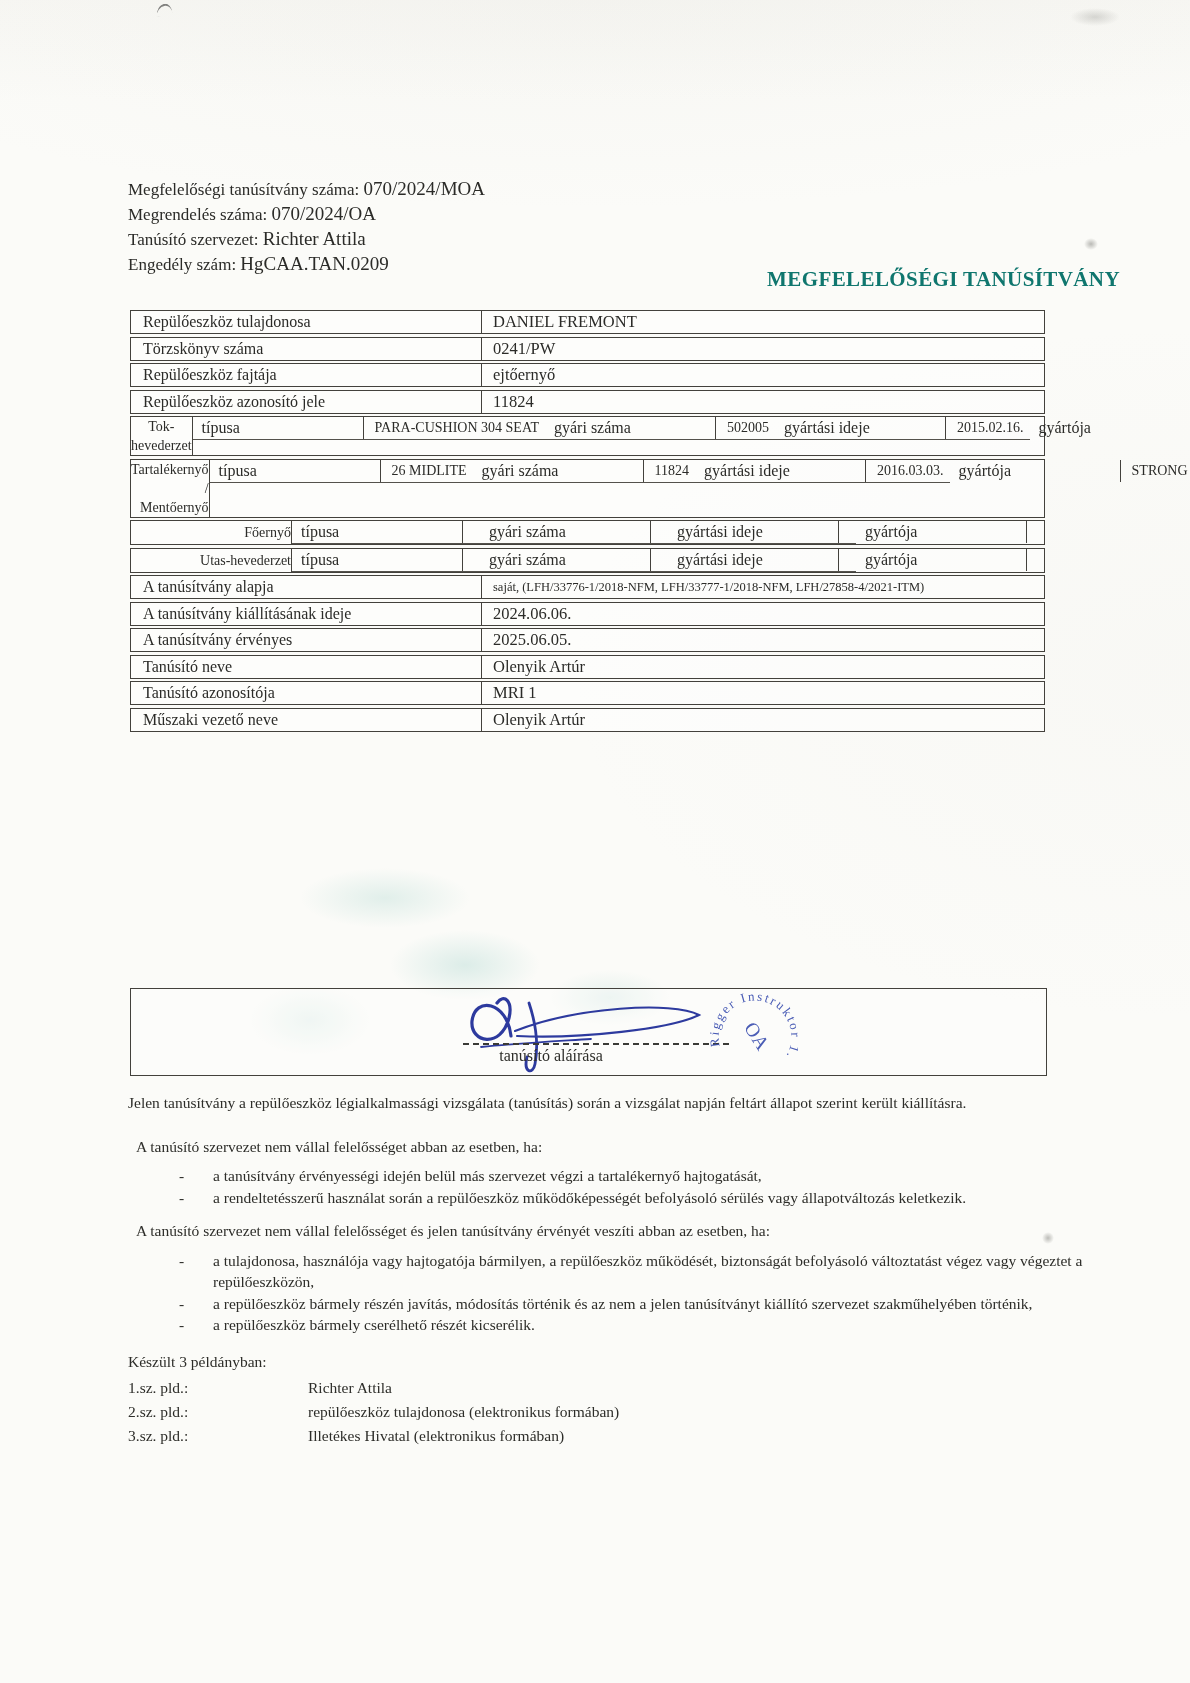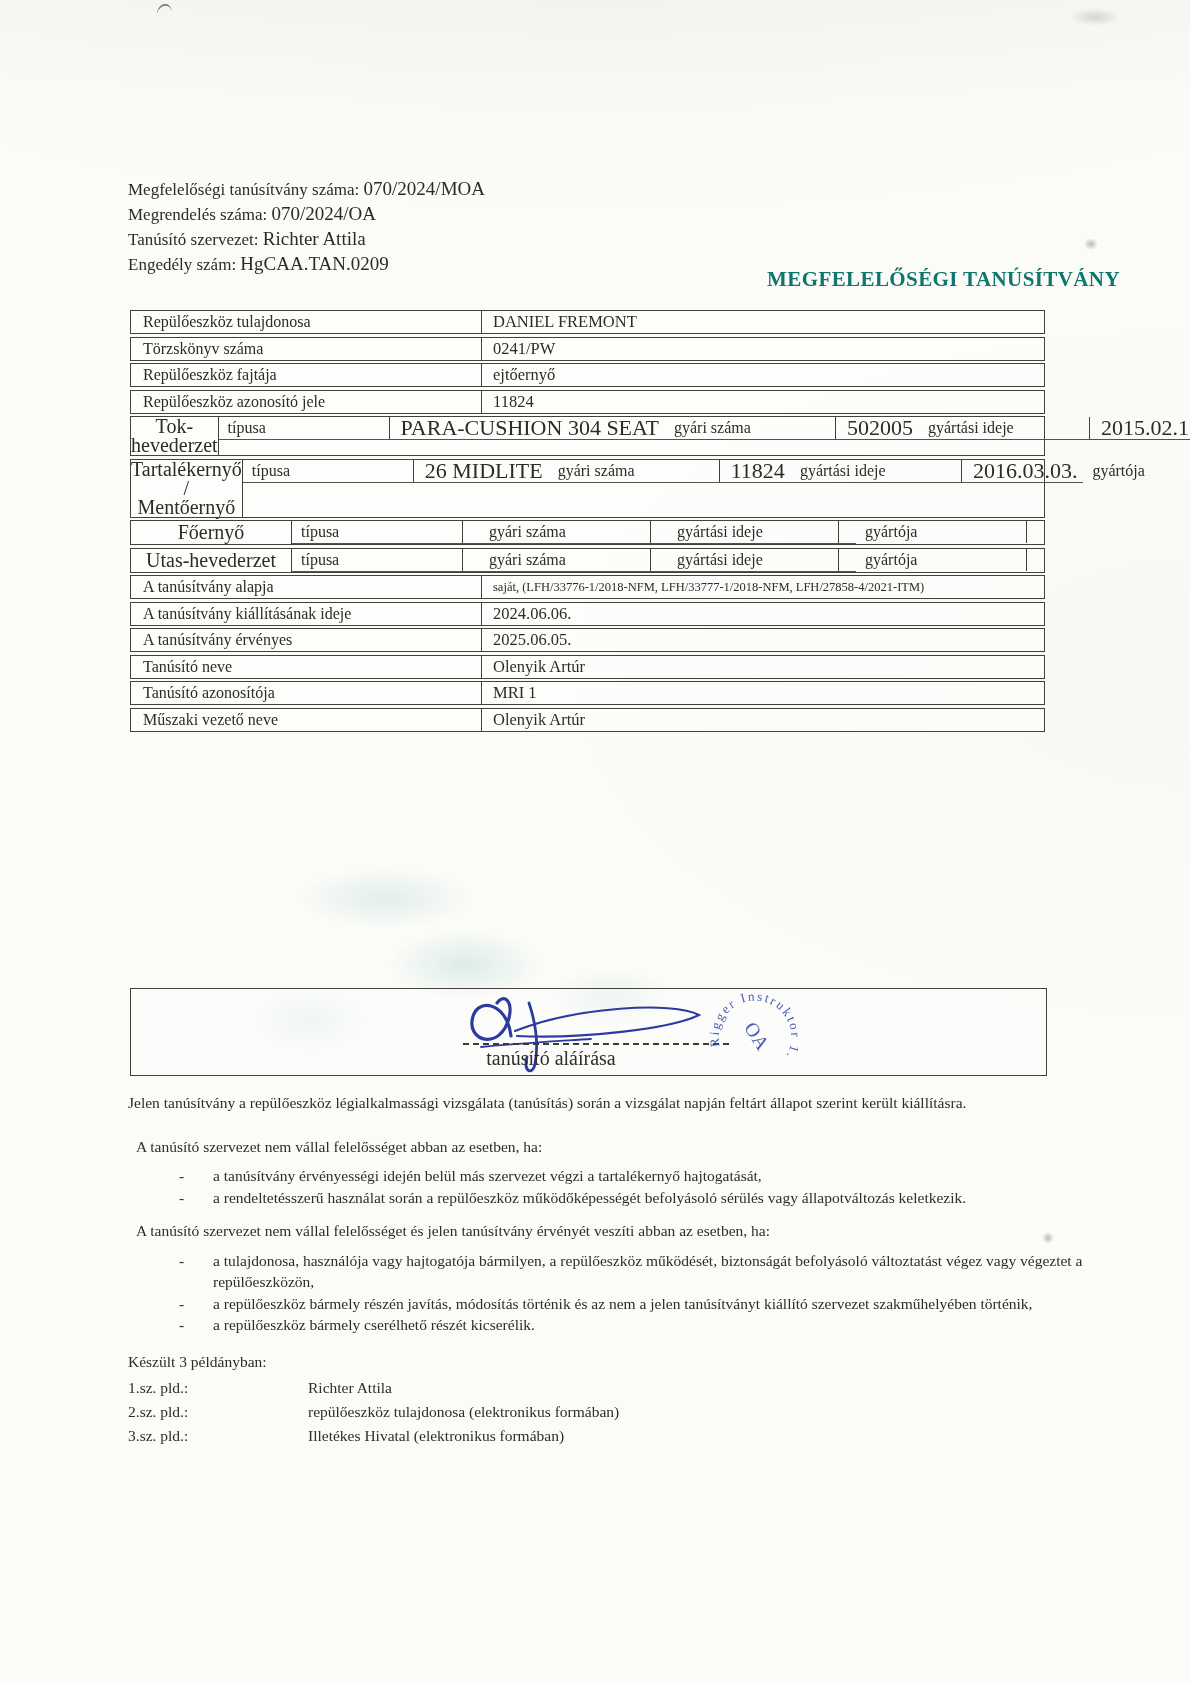--- a/index.html
+++ b/index.html
@@ -30,32 +30,32 @@
   
   #cert-table{position:absolute;left:130px;top:310px;width:915px;}
   .sec{border:1.5px solid #43413c;background:rgba(255,255,255,0.45);margin-bottom:2.5px;}
   .sec.single{display:flex;height:22px;}
   .cell{box-sizing:border-box;}
   .lbl{width:351px;border-right:1.5px solid #43413c;font-size:16px;line-height:21px;padding:0 6px 0 12px;white-space:nowrap;overflow:hidden;}
   .val{flex:1;font-size:16.5px;line-height:21px;padding:0 6px 0 11px;white-space:nowrap;overflow:hidden;}
   .val.small{font-size:12.5px;line-height:22px;}
   .sec.group{display:flex;}
   .glabel{width:178px;border-right:1.5px solid #43413c;display:flex;flex-direction:column;
-    align-items:center;justify-content:center;font-size:20px;line-height:19px;text-align:center;box-sizing:border-box;}
+    align-items:flex-end;justify-content:center;font-size:14px;line-height:19px;text-align:center;box-sizing:border-box;}
   .gbody{flex:1;display:flex;}
   .grow{display:flex;height:22px;border-bottom:1px solid #54524c;}
   .grow:last-child{border-bottom:none;}
   .gattr{width:171px;border-right:1.5px solid #43413c;font-size:16px;line-height:21px;padding:0 4px 0 9px;box-sizing:border-box;white-space:nowrap;}
-  .gval{flex:1;font-size:22px;line-height:21px;padding:0 6px 0 11px;white-space:nowrap;overflow:hidden;}
+  .gval{flex:1;font-size:14px;line-height:21px;padding:0 6px 0 11px;white-space:nowrap;overflow:hidden;}
 
   
   #sig-box{position:absolute;left:130px;top:988px;width:915px;height:86px;
     border:1.5px solid #43413c;background:rgba(255,255,255,0.3);}
   #sig-line{position:absolute;left:332px;top:54px;width:266px;border-top:2.5px dashed #3a3a36;}
-  #sig-caption{position:absolute;left:290px;top:58px;width:260px;text-align:center;font-size:20px;color:#2e2e2a;}
+  #sig-caption{position:absolute;left:290px;top:58px;width:260px;text-align:center;font-size:16px;color:#2e2e2a;}
   #sig-svg{position:absolute;left:310px;top:2px;}
   #stamp{position:absolute;left:572px;top:-4px;width:104px;height:104px;transform:rotate(-22deg);opacity:0.92;}
 
   
   #notes{position:absolute;left:128px;top:1092px;width:977px;font-size:15.5px;line-height:21.5px;color:#2d2d29;}
   .note-p{margin:0 0 22px 0;}
   .note-h{margin:8px;}
   .note-block{margin:0 0 12px 0;}
   .bullet{display:flex;}
   .bullet .dash{width:34px;padding-left:51px;text-align:left;}

